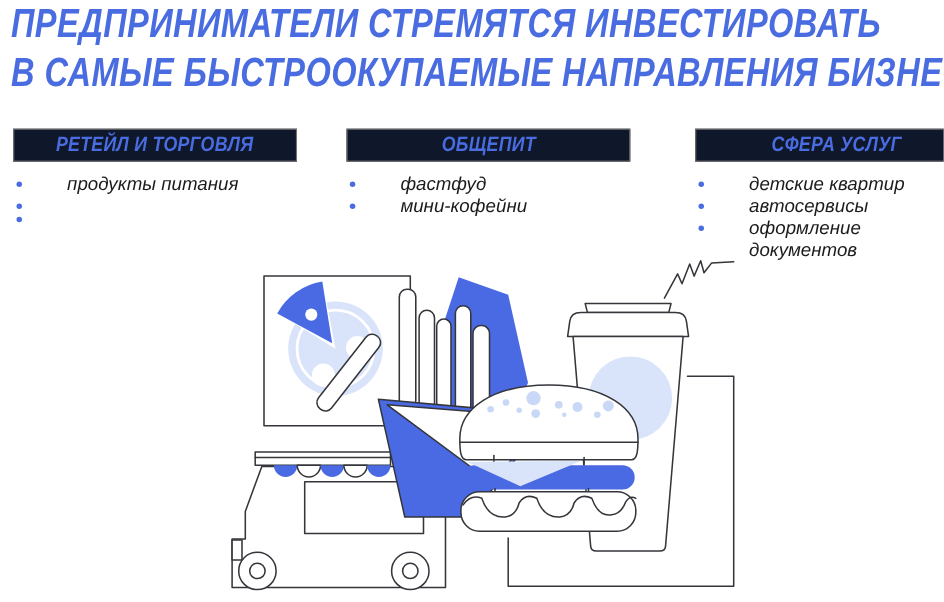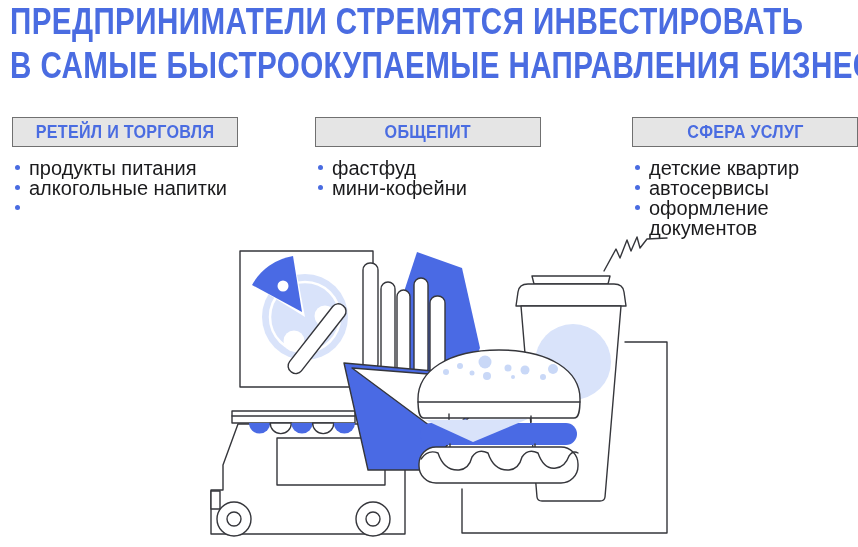--- a/index.html
+++ b/index.html
@@ -6,36 +6,36 @@
     --accent:#4a6ce1;
     --royal:#4a6ae4;
     --light:#d9e3fa;
     --seed:#c9d8f7;
     --ink:#35363b;
     --text:#1b1b1d;
     --border:#707070;
   }
   html,body{margin:0;padding:0;background:#fff;}
   .page{position:relative;width:858px;height:547px;background:#fff;overflow:hidden;
-        font-family:"Liberation Sans",sans-serif;}
+        font-family:"Liberation Sans",sans-serif;font-style:italic;}
   
   .title{position:absolute;left:10px;top:0px;color:var(--accent);font-weight:bold;}
   .title .line{font-size:37px;line-height:44px;white-space:nowrap;
                transform:scaleX(0.8);transform-origin:0 0;letter-spacing:0.5px;}
   
   .col{position:absolute;top:117px;}
   .col-1{left:12px;width:290px;}
   .col-2{left:315px;width:290px;text-align:right;}
   .col-3{left:632px;width:241px;}
-  .hbox{width:226px;height:30px;border:1.5px solid var(--border);box-sizing:border-box;
-        display:flex;align-items:center;justify-content:center;background:#e5e5e5;}
+  .hbox{width:258px;height:30px;border:1.5px solid var(--border);box-sizing:border-box;
+        display:flex;align-items:center;justify-content:center;background:#0f172a;}
   .hbox span{color:var(--accent);font-weight:bold;font-size:19px;white-space:nowrap;
              transform:scaleX(0.85);letter-spacing:0.3px;}
   .col ul{list-style:none;margin:11px 0 0 0;padding:0 0 0 3px;}
-  .col li{display:flex;font-size:20px;line-height:20px;color:var(--text);}
+  .col li{display:flex;font-size:17px;line-height:20px;color:var(--text);gap:32px;}
   .dot{flex:0 0 5px;width:5px;height:5px;border-radius:50%;background:var(--accent);
        margin:7px 9px 0 0;}
   
   .illo{position:absolute;left:200px;top:232px;}
   .ln{fill:none;stroke:var(--ink);stroke-width:1.4;stroke-linejoin:round;stroke-linecap:round;}
   .wh{fill:#fff;stroke:var(--ink);stroke-width:1.4;stroke-linejoin:round;}
   .bl{fill:var(--royal);}
   .lt{fill:var(--light);}
   .sd{fill:var(--seed);}
 </style>
@@ -53,21 +53,20 @@
     <div class="hbox">
       <span>РЕТЕЙЛ И ТОРГОВЛЯ</span>
     </div>
     <ul>
       <li>
           <span class="dot"></span>
           <span>продукты питания</span>
         </li>
       <li>
           <span class="dot"></span>
-          <span>алкогольные напитки</span>
         </li>
       <li>
           <span class="dot"></span>
         </li>
     </ul>
   </section>
 
   <section class="col col-2">
     <div class="hbox">
       <span>ОБЩЕПИТ</span>

